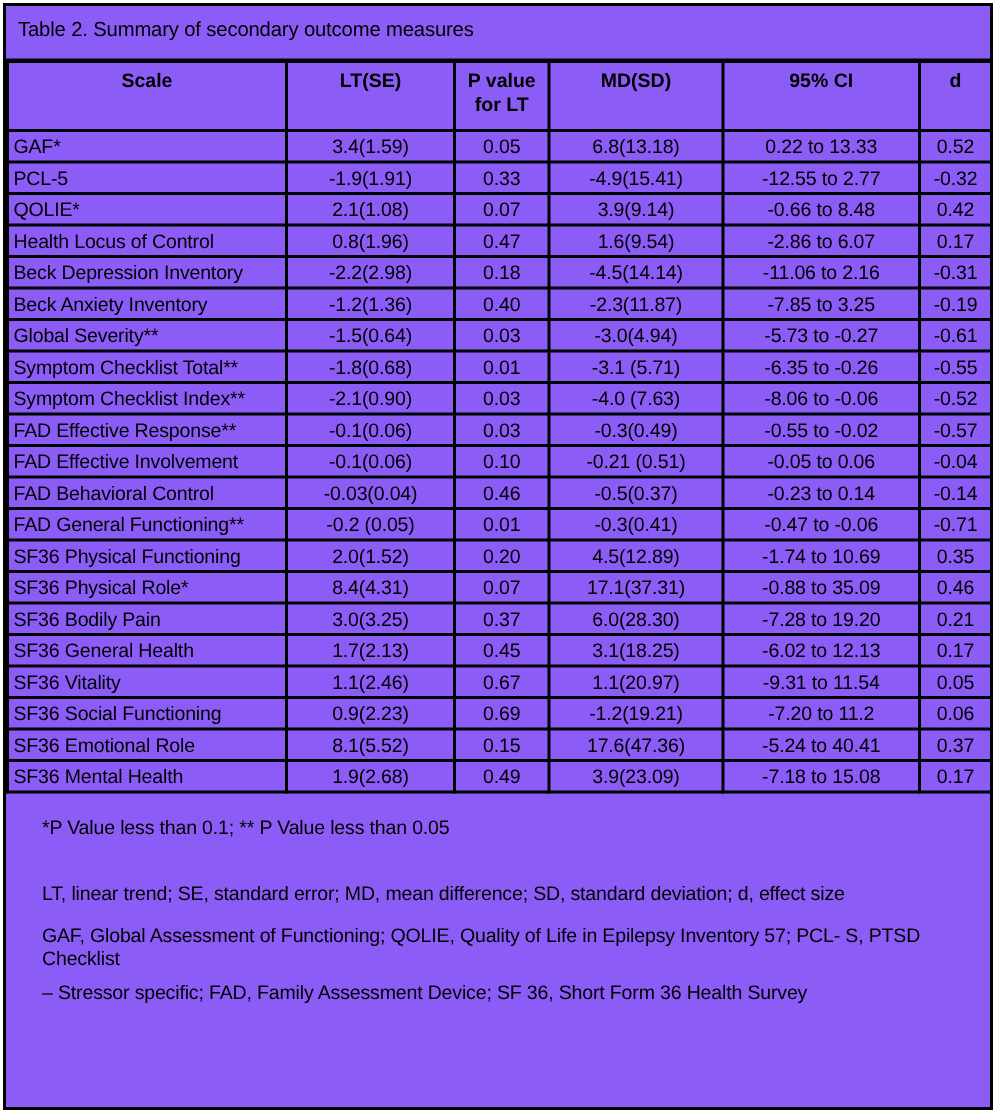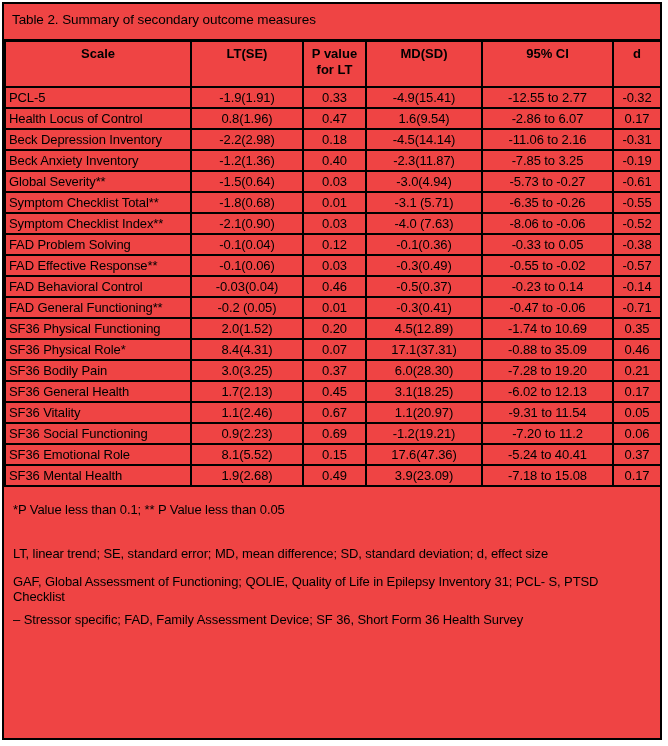--- a/index.html
+++ b/index.html
@@ -16,21 +16,21 @@
     -webkit-font-smoothing: antialiased;
   }
   .frame {
     position: absolute;
     left: 2px;
     top: 2px;
     width: 660px;
     height: 738px;
     border: 2px solid #000000;
     box-sizing: border-box;
-    background: #ef4444;
+    background: #8b5cf6;
     overflow: hidden;
   }
   .title {
     font-size: 13.5px;
     padding: 8px 0 0 8px;
     height: 36px;
     box-sizing: border-box;
     border-bottom: 1px solid #000000;
     letter-spacing: -0.1px;
   }
@@ -54,21 +54,21 @@
     border: 2px solid #000000;
     height: 17px;
     padding: 1px 3px;
     line-height: 17px;
     white-space: nowrap;
     overflow: hidden;
     letter-spacing: -0.1px;
   }
   td.col-scale { text-align: left; padding-left: 6px; }
   td.col-num   { text-align: center; }
-  .footnotes { letter-spacing: -0.1px; }
+  .footnotes { letter-spacing: -0.1px; margin-left: 15px; }
   .fn {
     font-size: 13px;
     margin-left: 9px;
     margin-right: 9px;
     line-height: 15px;
   }
   .fn-1 { margin-top: 15px; }
   .fn-2 { margin-top: 29px; }
   .fn-3 { margin-top: 13px; }
   .fn-4 { margin-top: 8px; }
@@ -94,28 +94,44 @@
         <th>Scale</th>
         <th>LT(SE)</th>
         <th>P value for LT</th>
         <th>MD(SD)</th>
         <th>95% CI</th>
         <th>d</th>
       </tr>
     </thead>
     <tbody>
         <tr>
+          <td class="col-scale">GAF*</td>
+          <td class="col-num">3.4(1.59)</td>
+          <td class="col-num">0.05</td>
+          <td class="col-num">6.8(13.18)</td>
+          <td class="col-num">0.22 to 13.33</td>
+          <td class="col-num">0.52</td>
+        </tr>
+        <tr>
           <td class="col-scale">PCL-5</td>
           <td class="col-num">-1.9(1.91)</td>
           <td class="col-num">0.33</td>
           <td class="col-num">-4.9(15.41)</td>
           <td class="col-num">-12.55 to 2.77</td>
           <td class="col-num">-0.32</td>
         </tr>
         <tr>
+          <td class="col-scale">QOLIE*</td>
+          <td class="col-num">2.1(1.08)</td>
+          <td class="col-num">0.07</td>
+          <td class="col-num">3.9(9.14)</td>
+          <td class="col-num">-0.66 to 8.48</td>
+          <td class="col-num">0.42</td>
+        </tr>
+        <tr>
           <td class="col-scale">Health Locus of Control</td>
           <td class="col-num">0.8(1.96)</td>
           <td class="col-num">0.47</td>
           <td class="col-num">1.6(9.54)</td>
           <td class="col-num">-2.86 to 6.07</td>
           <td class="col-num">0.17</td>
         </tr>
         <tr>
           <td class="col-scale">Beck Depression Inventory</td>
           <td class="col-num">-2.2(2.98)</td>
@@ -150,36 +166,36 @@
         </tr>
         <tr>
           <td class="col-scale">Symptom Checklist Index**</td>
           <td class="col-num">-2.1(0.90)</td>
           <td class="col-num">0.03</td>
           <td class="col-num">-4.0 (7.63)</td>
           <td class="col-num">-8.06 to -0.06</td>
           <td class="col-num">-0.52</td>
         </tr>
         <tr>
-          <td class="col-scale">FAD Problem Solving</td>
-          <td class="col-num">-0.1(0.04)</td>
-          <td class="col-num">0.12</td>
-          <td class="col-num">-0.1(0.36)</td>
-          <td class="col-num">-0.33 to 0.05</td>
-          <td class="col-num">-0.38</td>
-        </tr>
-        <tr>
           <td class="col-scale">FAD Effective Response**</td>
           <td class="col-num">-0.1(0.06)</td>
           <td class="col-num">0.03</td>
           <td class="col-num">-0.3(0.49)</td>
           <td class="col-num">-0.55 to -0.02</td>
           <td class="col-num">-0.57</td>
         </tr>
         <tr>
+          <td class="col-scale">FAD Effective Involvement</td>
+          <td class="col-num">-0.1(0.06)</td>
+          <td class="col-num">0.10</td>
+          <td class="col-num">-0.21 (0.51)</td>
+          <td class="col-num">-0.05 to 0.06</td>
+          <td class="col-num">-0.04</td>
+        </tr>
+        <tr>
           <td class="col-scale">FAD Behavioral Control</td>
           <td class="col-num">-0.03(0.04)</td>
           <td class="col-num">0.46</td>
           <td class="col-num">-0.5(0.37)</td>
           <td class="col-num">-0.23 to 0.14</td>
           <td class="col-num">-0.14</td>
         </tr>
         <tr>
           <td class="col-scale">FAD General Functioning**</td>
           <td class="col-num">-0.2 (0.05)</td>
@@ -251,17 +267,17 @@
           <td class="col-num">3.9(23.09)</td>
           <td class="col-num">-7.18 to 15.08</td>
           <td class="col-num">0.17</td>
         </tr>
       </tbody>
   </table>
 
   <div class="footnotes">
     <div class="fn fn-1">*P Value less than 0.1; ** P Value less than 0.05</div>
     <div class="fn fn-2">LT, linear trend; SE, standard error; MD,  mean difference; SD, standard deviation; d, effect size</div>
-    <div class="fn fn-3">GAF, Global Assessment of Functioning; QOLIE, Quality of Life in Epilepsy Inventory 31; PCL- S, PTSD Checklist</div>
+    <div class="fn fn-3">GAF, Global Assessment of Functioning; QOLIE, Quality of Life in Epilepsy Inventory 57; PCL- S, PTSD Checklist</div>
     <div class="fn fn-4">– Stressor specific; FAD, Family Assessment Device; SF 36, Short Form 36 Health Survey</div>
   </div>
 
 </div>
 
 </body></html>

